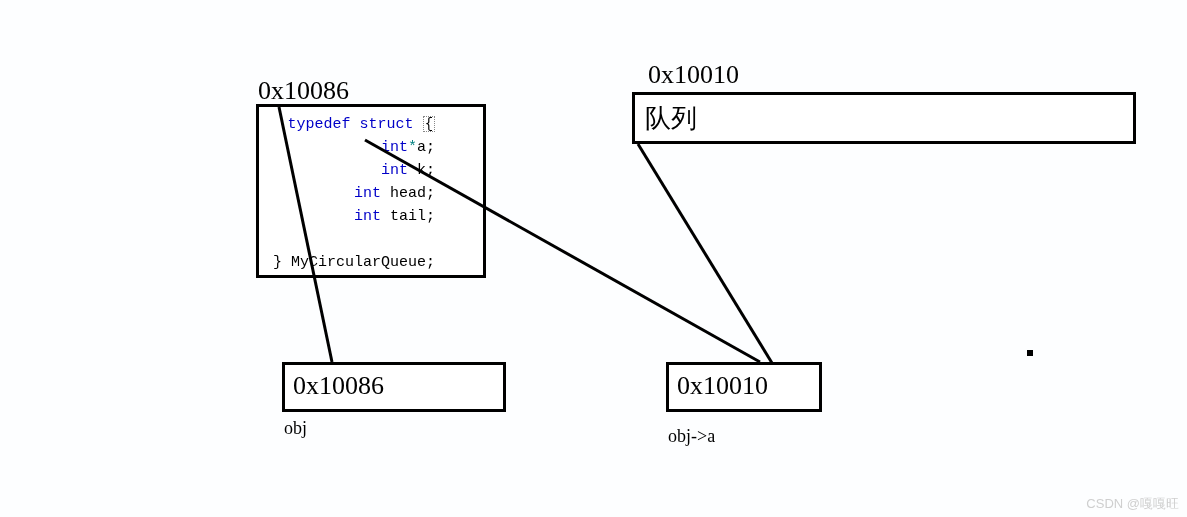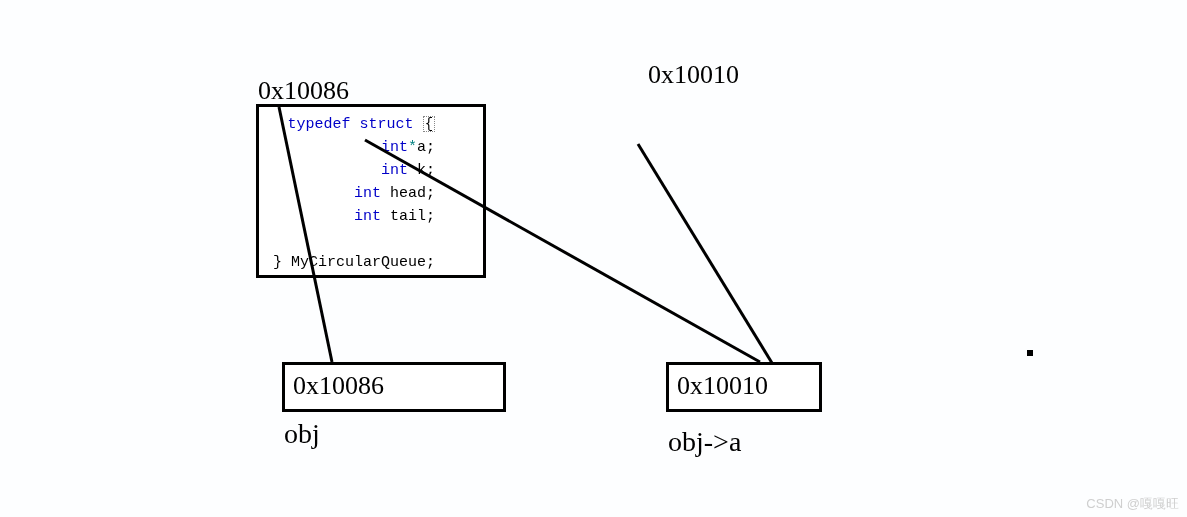--- a/index.html
+++ b/index.html
@@ -23,21 +23,21 @@
     box-sizing: border-box;
   }
   .addr-label {
     position: absolute;
     font-size: 26px;
     color: #000;
     font-family: "SimSun", "NSimSun", serif;
   }
   .caption-label {
     position: absolute;
-    font-size: 28px;
+    font-size: 18px;
     color: #000;
     font-family: "SimSun", "NSimSun", serif;
   }
   .queue-label {
     position: absolute;
     font-size: 26px;
     color: #000;
     font-family: "SimSun", "NSimSun", serif;
   }
   .code {
@@ -93,20 +93,23 @@
     <span class="kw">int</span><span class="star">*</span><span>a;</span>
     <span class="kw">int</span><span> k;</span>
     <span class="kw">int</span><span> head;</span>
     <span class="kw">int</span><span> tail;</span>
 <span></span>
 <span>} MyCircularQueue;</span></div>
   </div>
 
   <div class="addr-label" style="left:648px; top:60px;">0x10010</div>
 
+  <div class="box" style="left:632px; top:92px; width:504px; height:52px;">
+    <div class="queue-label" style="left:10px; top:6px;">队列</div>
+  </div>
 
   <div class="box" style="left:282px; top:362px; width:224px; height:50px;">
     <div class="addr-label" style="left:8px; top:6px;">0x10086</div>
   </div>
   <div class="caption-label" style="left:284px; top:418px;">obj</div>
 
   <div class="box" style="left:666px; top:362px; width:156px; height:50px;">
     <div class="addr-label" style="left:8px; top:6px;">0x10010</div>
   </div>
   <div class="caption-label" style="left:668px; top:426px;">obj-&gt;a</div>

